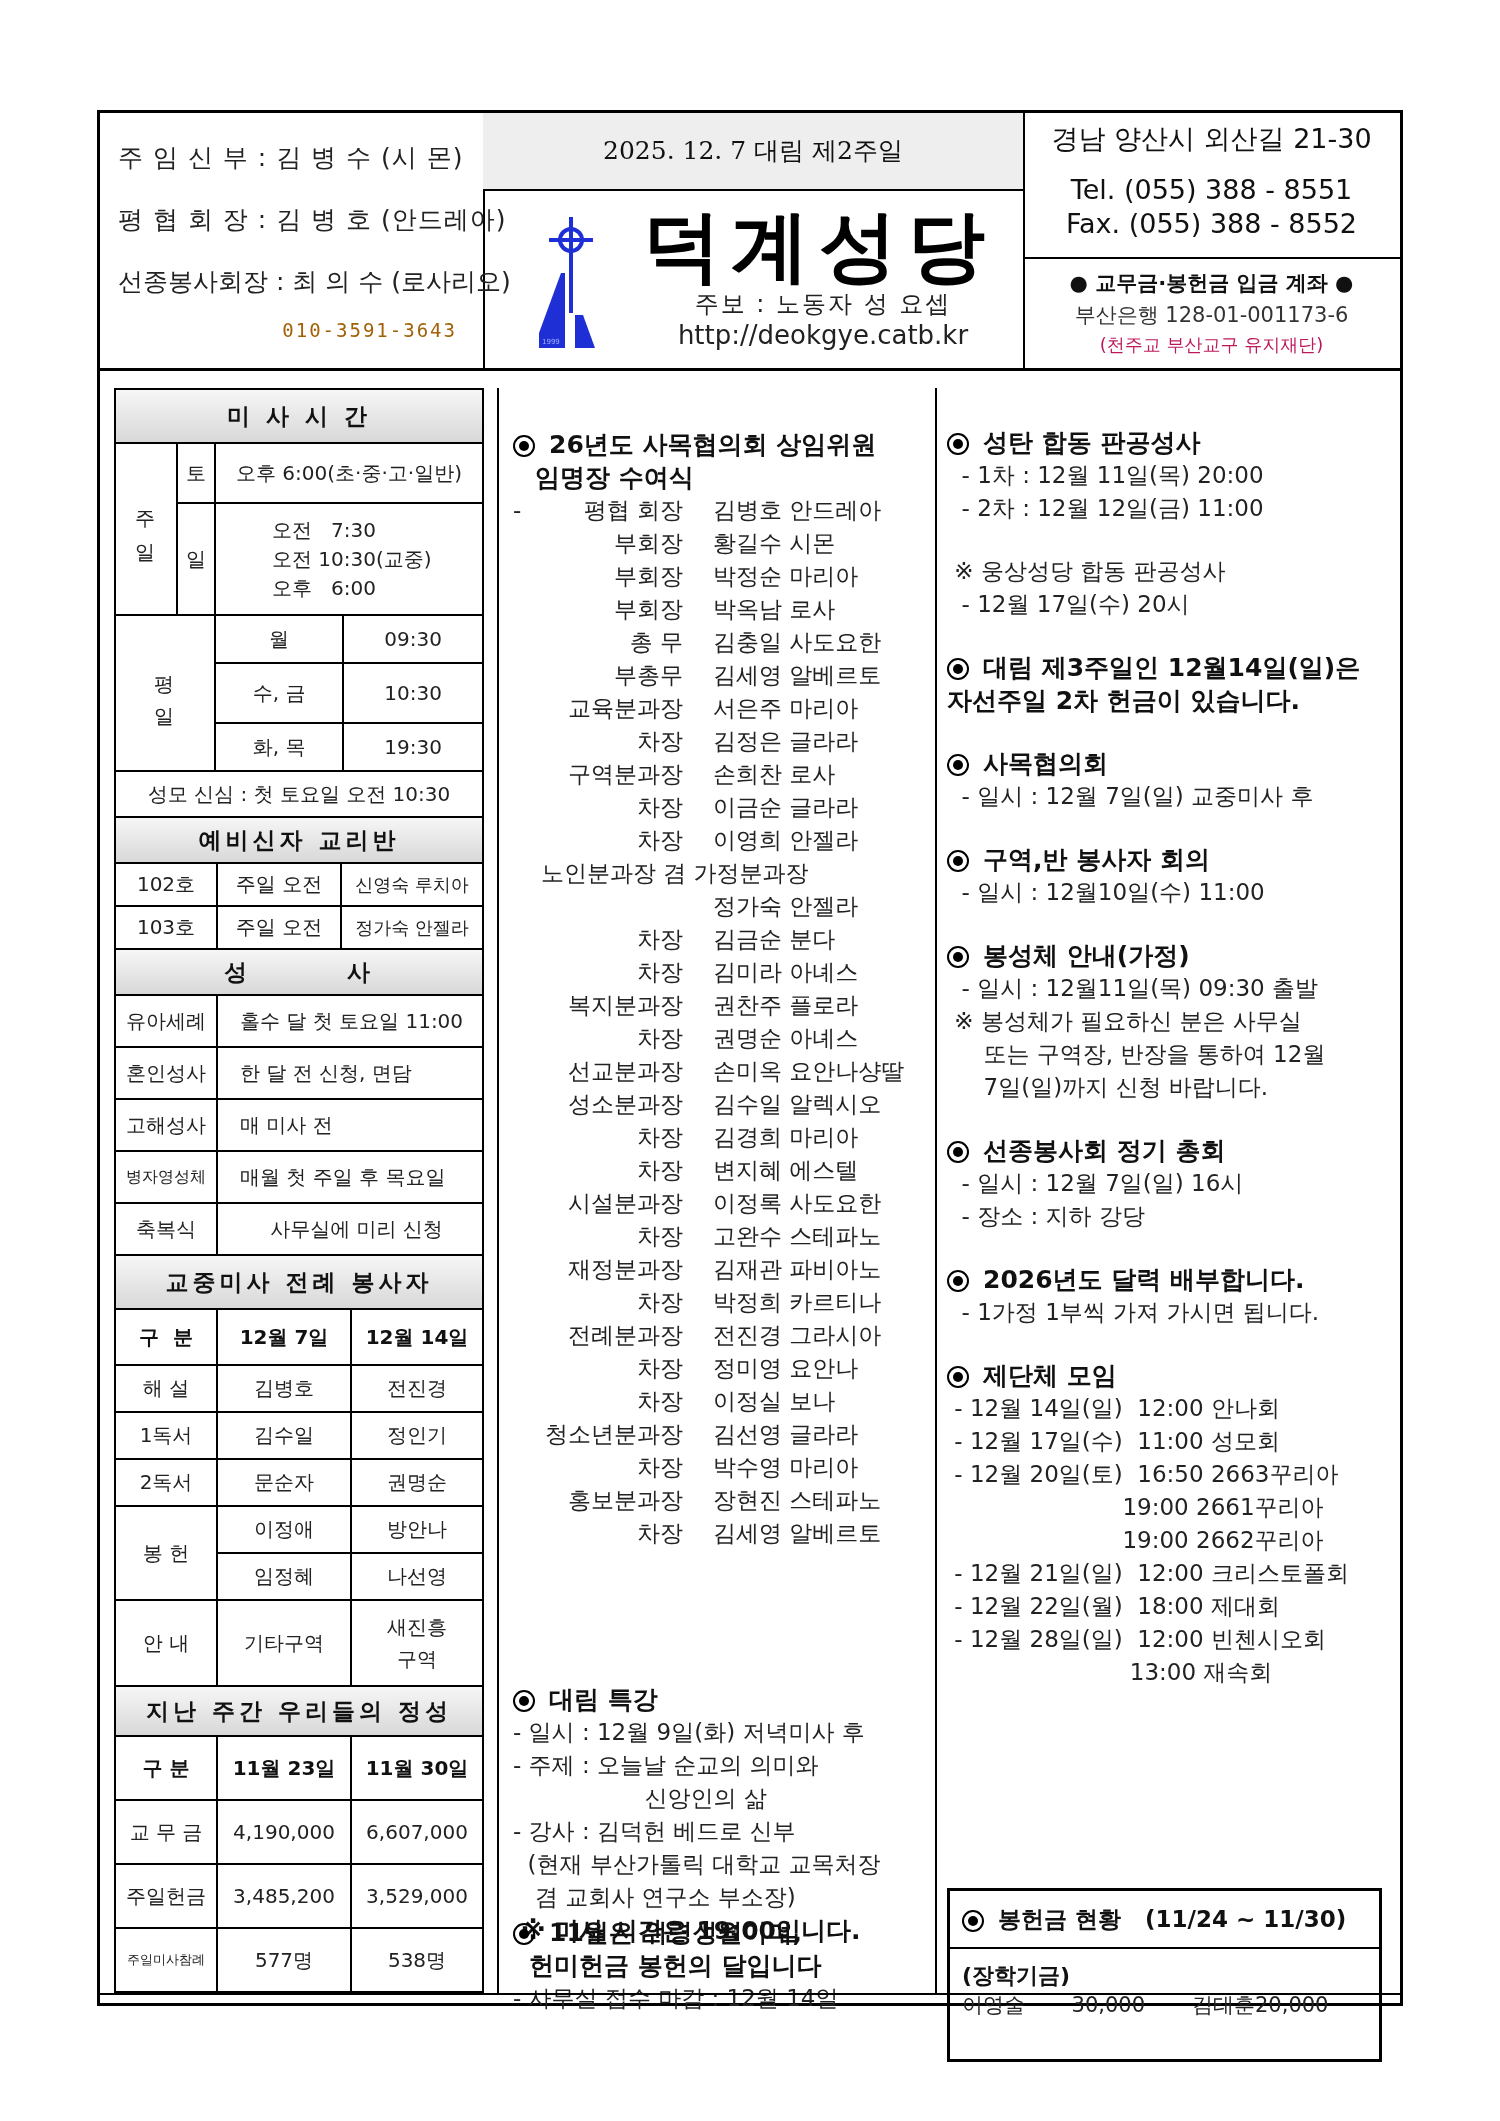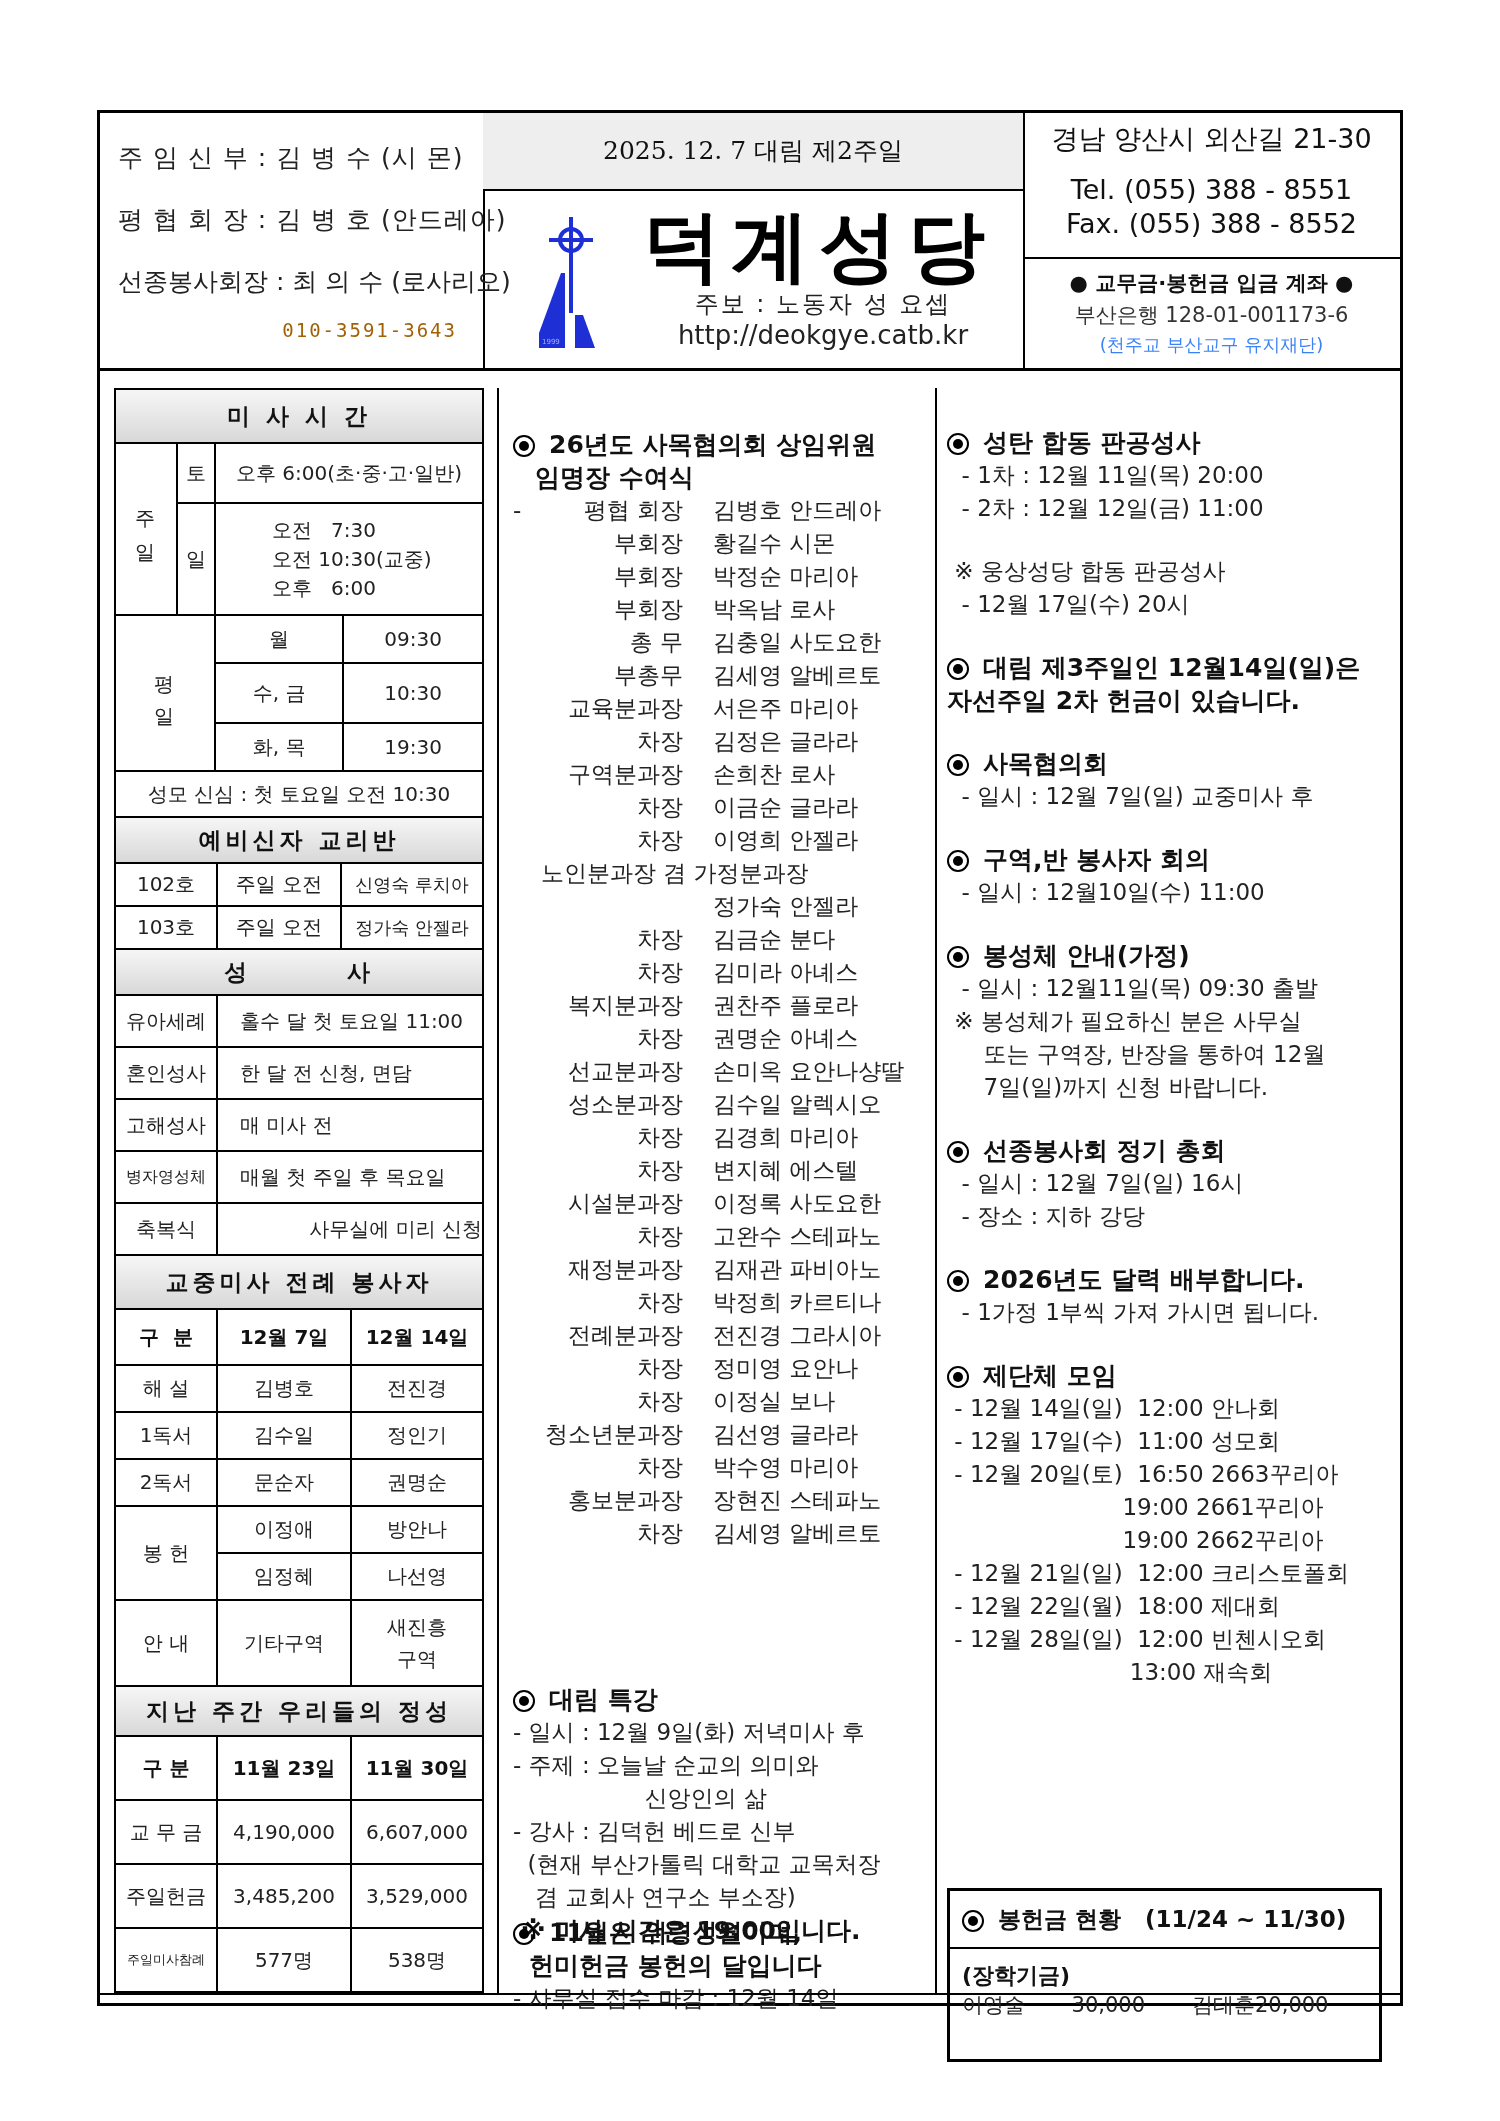--- a/index.html
+++ b/index.html
@@ -16,21 +16,21 @@
   .logo{position:absolute;left:52px;top:100px;width:60px;height:140px;}
   .church-name{position:absolute;left:160px;top:82px;font-size:78px;font-weight:bold;letter-spacing:10px;color:#000;}
   .patron{position:absolute;left:140px;top:175px;width:400px;text-align:center;font-size:24px;color:#222;letter-spacing:2px;}
   .url{position:absolute;left:140px;top:207px;width:400px;text-align:center;font-size:26px;color:#222;}
   .hdr-right{position:absolute;left:923px;top:0;width:377px;height:255px;}
   .addr{position:absolute;left:0;top:8px;width:377px;text-align:center;font-size:27px;}
   .tel{position:absolute;left:0;top:60px;width:377px;text-align:center;font-size:27px;line-height:34px;}
   .acct{position:absolute;left:0;top:144px;width:377px;height:111px;border-top:2px solid #000;text-align:center;}
   .acct .t{font-size:21px;font-weight:bold;margin-top:10px;}
   .acct .b{font-size:21px;color:#333;margin-top:4px;}
-  .acct .o{font-size:18px;color:#3b82f6;margin-top:4px;}
+  .acct .o{font-size:18px;color:#be185d;margin-top:4px;}
   
   .col-left{position:absolute;left:14px;top:275px;width:370px;}
   .col-mid{position:absolute;left:397px;top:275px;width:436px;height:1606px;border-left:2px solid #000;border-right:2px solid #000;}
   .col-right{position:absolute;left:835px;top:275px;width:465px;}
   table.box{border-collapse:collapse;width:370px;}
   table.box td{border:2px solid #000;text-align:center;font-size:20px;color:#222;padding:0;}
   .sec-head{background:linear-gradient(#f6f6f6,#d8d8d8);font-weight:bold;font-size:23px !important;letter-spacing:4px;height:52px;color:#111 !important;}
   .bold{font-weight:bold;color:#111 !important;}
   
   .bullet{display:inline-block;width:18px;height:18px;border:2px solid #000;border-radius:50%;position:relative;vertical-align:middle;margin-right:14px;}
@@ -149,21 +149,21 @@
       <tr style="height:52px">
             <td>고해성사</td>
             <td style="text-align:left;padding-left:22px">매 미사 전</td>
           </tr>
       <tr style="height:52px">
             <td style="font-size:16px">병자영성체</td>
             <td style="text-align:left;padding-left:22px">매월 첫 주일 후 목요일</td>
           </tr>
       <tr style="height:52px">
             <td>축복식</td>
-            <td style="text-align:right;padding-left:13px">사무실에 미리 신청</td>
+            <td style="text-align:center;padding-left:13px">사무실에 미리 신청</td>
           </tr>
     </tbody>
       </table>
 
     <table class="box" style="margin-top:-2px">
       <tbody>
           <tr>
             <td colspan="3" class="sec-head" style="height:52px">교중미사 전례 봉사자</td>
           </tr>
       <tr style="height:56px">

